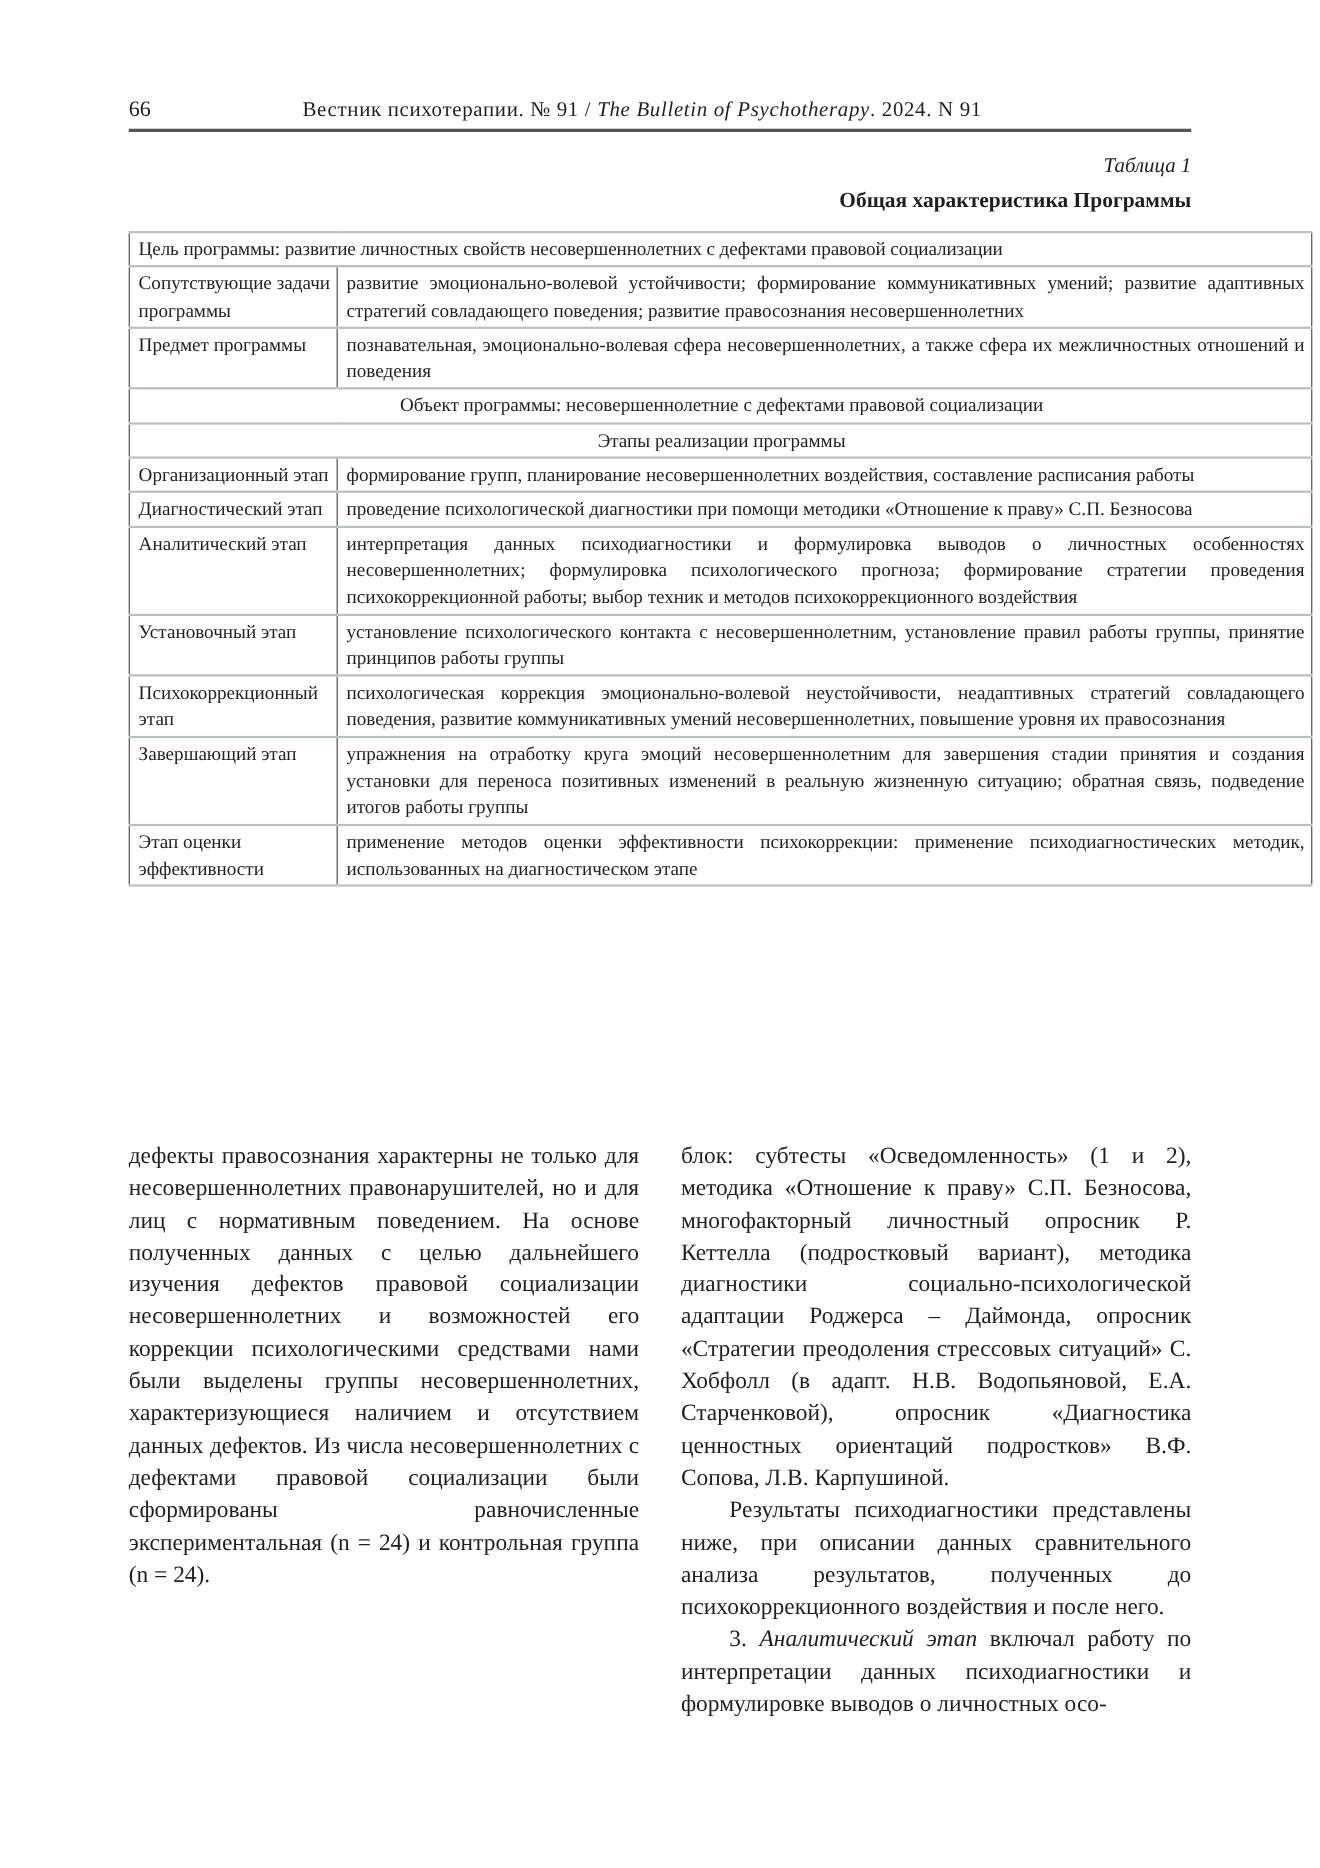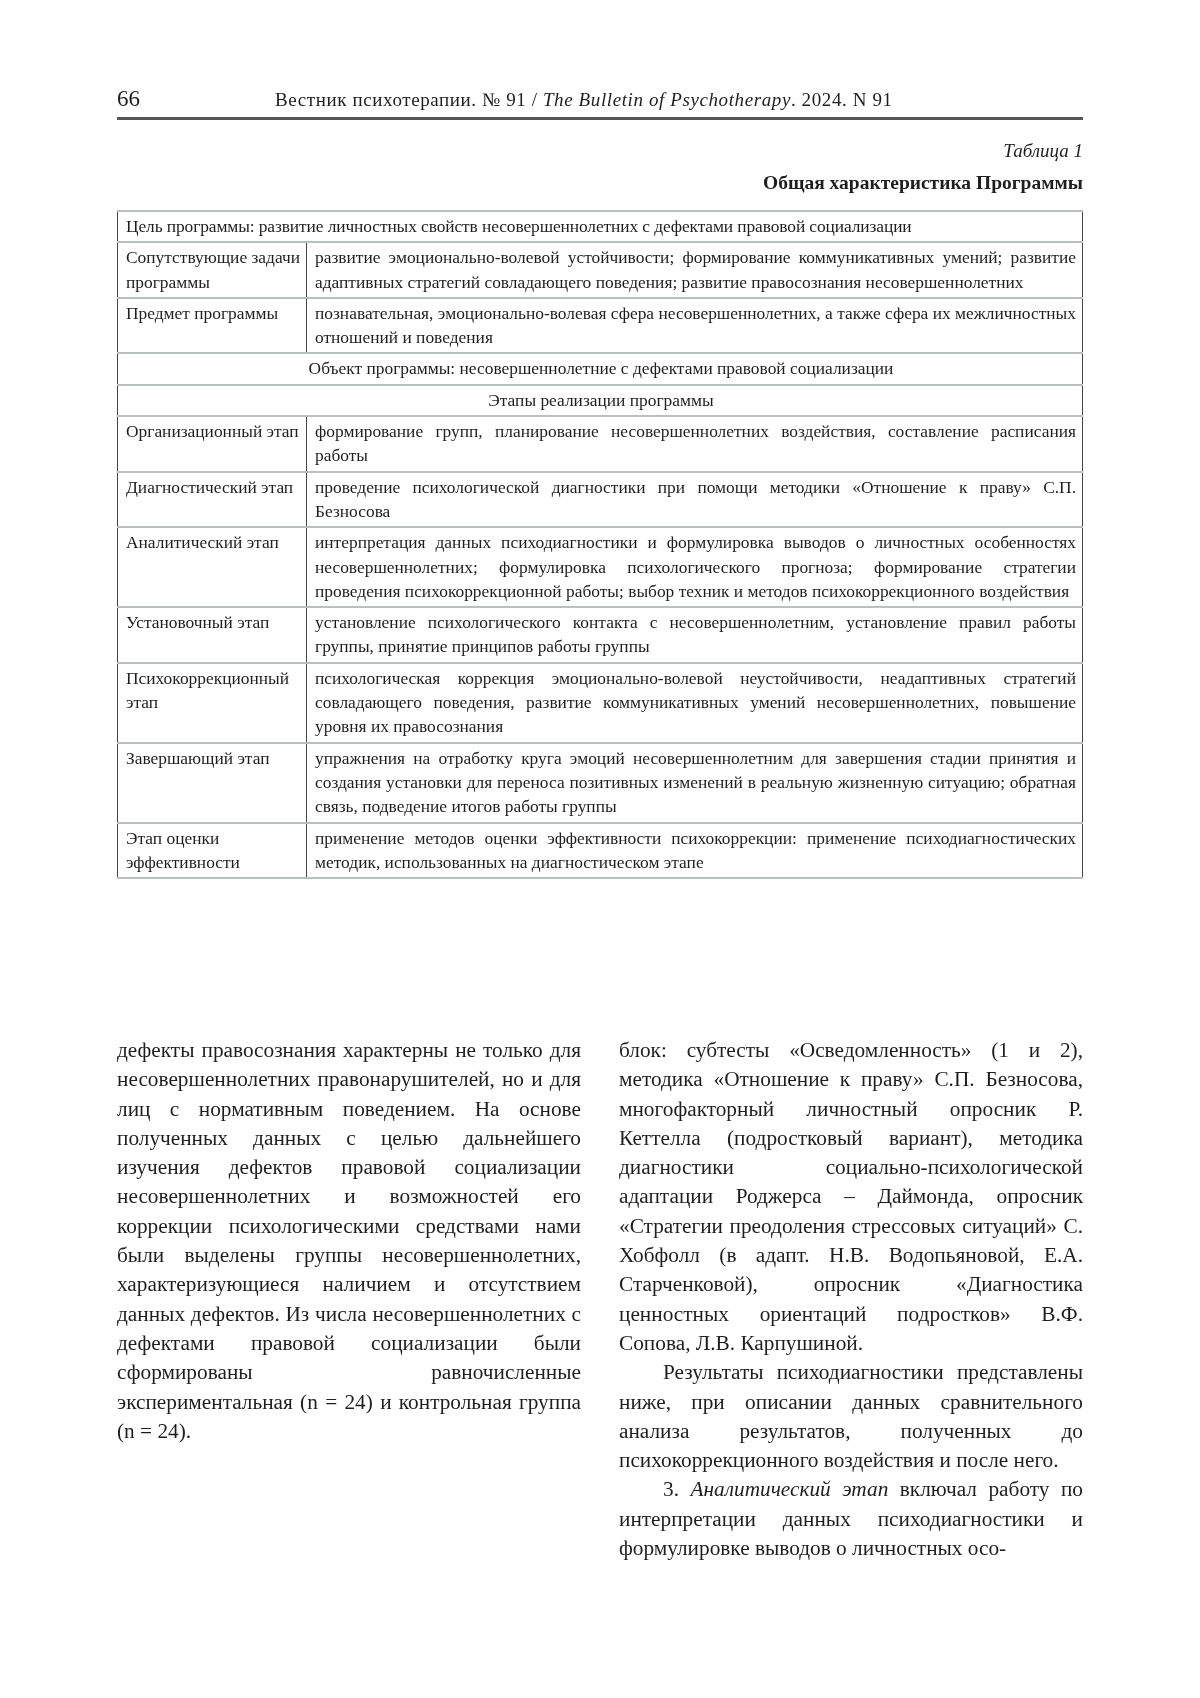--- a/index.html
+++ b/index.html
@@ -1,26 +1,26 @@
 <!DOCTYPE html>
 <html><head>
 <meta charset="utf-8">
 <style>
   html, body { margin:0; padding:0; background:#ffffff; }
   body { width:1200px; height:1698px; position:relative; overflow:hidden;
          font-family:"Liberation Serif","DejaVu Serif",serif; color:#1e1e1e; }
   .page { position:absolute; left:117px; top:0; width:966px; }
   .running-head { position:absolute; top:82px; left:0; width:966px; height:34px; }
-  .page-num { position:absolute; left:0; top:0; font-size:23px; line-height:34px; }
+  .page-num { position:absolute; left:0; top:0; font-size:20px; line-height:34px; }
   .journal { position:absolute; left:158px; top:4px; font-size:19px; line-height:28px; letter-spacing:0.6px; white-space:nowrap; }
   .journal .it { font-style:italic; }
   .head-rule { position:absolute; top:117px; left:0; width:966px; height:3px; background:#555; }
   .table-label { position:absolute; top:138px; right:0; font-style:italic; font-size:19px; line-height:26px; }
   .table-title { position:absolute; top:170px; left:0; width:966px; text-align:right; font-weight:bold; font-size:19.5px; line-height:26px; }
-  table.prog { position:absolute; top:210px; left:0; width:966px; border-collapse:collapse;
+  table.prog { position:absolute; top:210px; left:0; width:1076px; border-collapse:collapse;
                font-size:17.4px; line-height:24.3px; border:1.5px solid #444; }
   table.prog td { border-top:2px solid #b9c0bf; border-bottom:2px solid #b9c0bf; padding:2px 6px 3px 8px; vertical-align:top; text-align:justify; }
   table.prog td.c1 { width:174px; text-align:left; border-right:1.5px solid #444; }
   table.prog td.full { text-align:center; }
   table.prog td.full-left { text-align:left; white-space:nowrap; letter-spacing:-0.1px; }
   table.prog td.mid { border-right:1.5px solid #444; width:290px; }
   .cols { position:absolute; top:1036px; left:0; width:966px; }
   .col { position:absolute; top:0; width:464px; font-size:21.3px; line-height:29.3px; text-align:justify; }
   .col.left { left:0; }
   .col.right { left:502px; }

